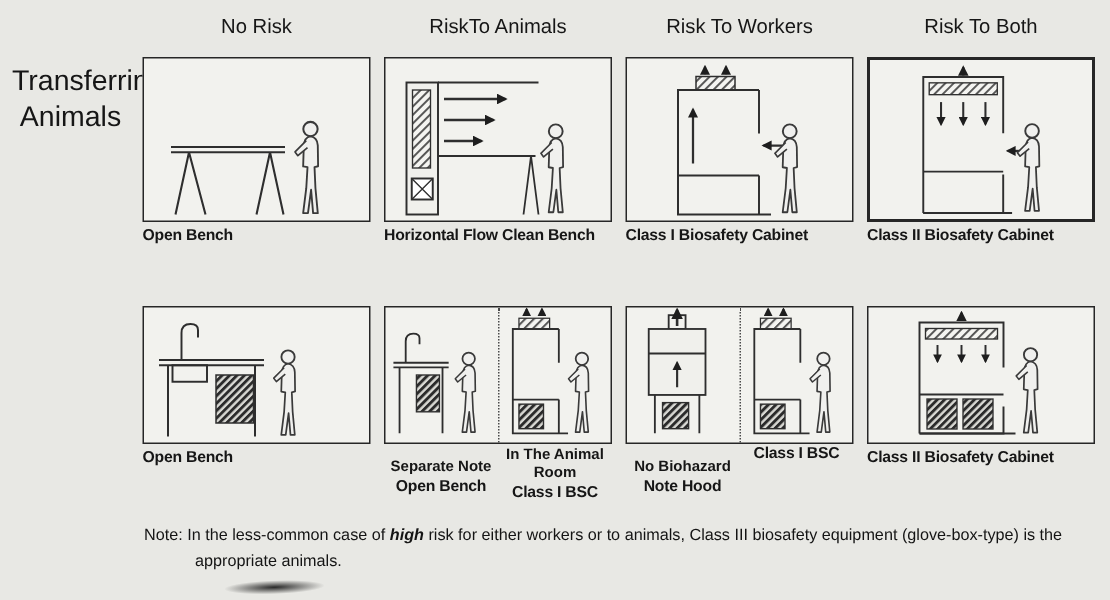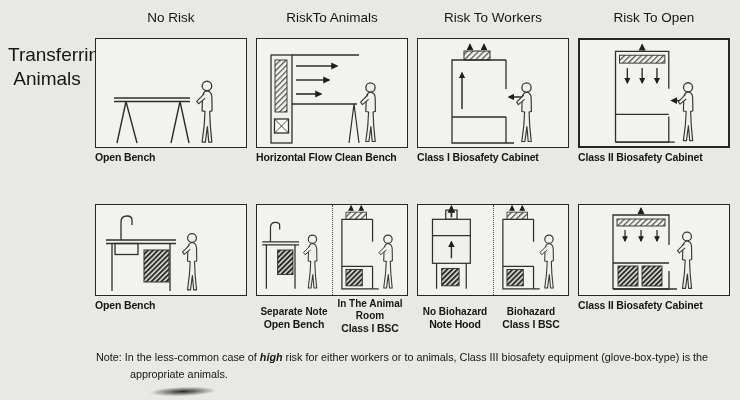--- a/index.html
+++ b/index.html
@@ -76,21 +76,21 @@
     </marker>
   </defs>
 </svg>
 
 <div class="sheet">
   <div class="grid">
 
     <div class="colhead r-head c2">No Risk</div>
     <div class="colhead r-head c3">RiskTo Animals</div>
     <div class="colhead r-head c4">Risk To Workers</div>
-    <div class="colhead r-head c5">Risk To Open</div>
+    <div class="colhead r-head c5">Risk To Both</div>
 
     <div class="rowlab rl1">Transferring
 Animals</div>
 
     <div class="box r-box1 c2">
       <svg viewBox="0 0 150 104" preserveAspectRatio="xMidYMax meet">
         <g stroke="#2e2e2e" stroke-width="1.4" fill="none">
           <line x1="18" y1="55" x2="94" y2="55"></line>
           <line x1="18" y1="58.5" x2="94" y2="58.5"></line>
           <path d="M30 58.5 L21 100 M30 58.5 L41 100"></path>
@@ -274,21 +274,20 @@
         <div class="maincap">Class I BSC</div>
       </div>
     </div>
 
     <div class="capsplit r-cap2 c4">
       <div class="capcell">
         <div class="subcap">No Biohazard</div>
         <div class="maincap">Note Hood</div>
       </div>
       <div class="capcell">
-        <div class="subcap">Biohazard</div>
         <div class="maincap">Class I BSC</div>
       </div>
     </div>
 
     <div class="cap2 r-cap2 c5">Class II Biosafety Cabinet</div>
   </div>
 
   <div class="note">
     <div class="note-line1"><span>Note: In the less-common case of </span><span class="hi">high</span><span> risk for either workers or to animals, Class III biosafety equipment (glove-box-type) is the</span></div>
     <div class="note-line2">appropriate animals.</div>

